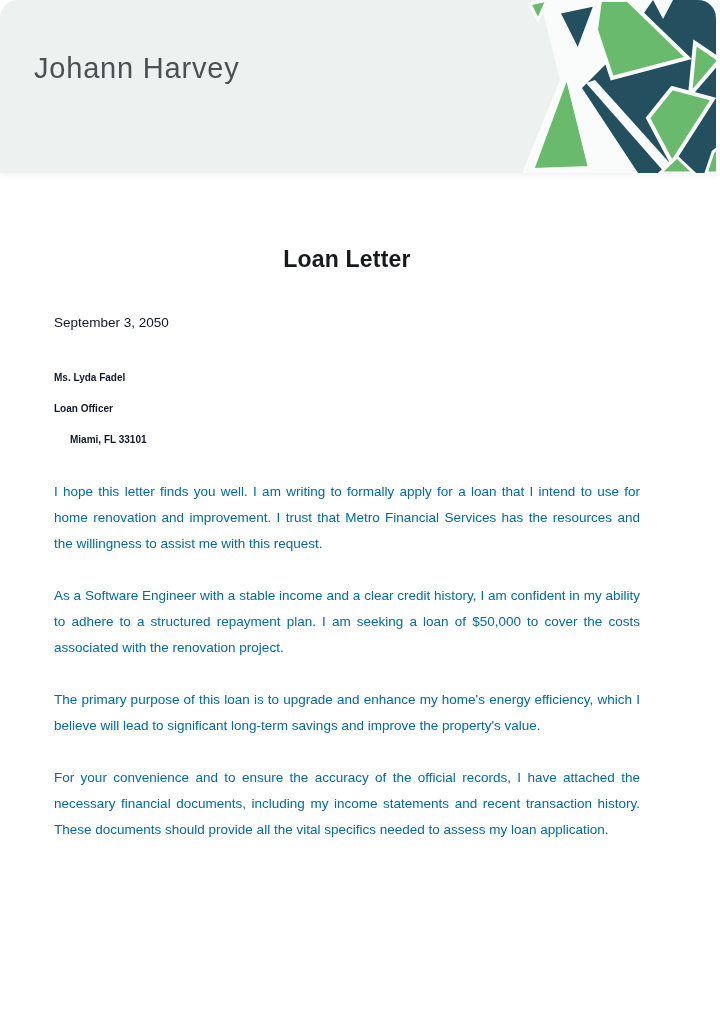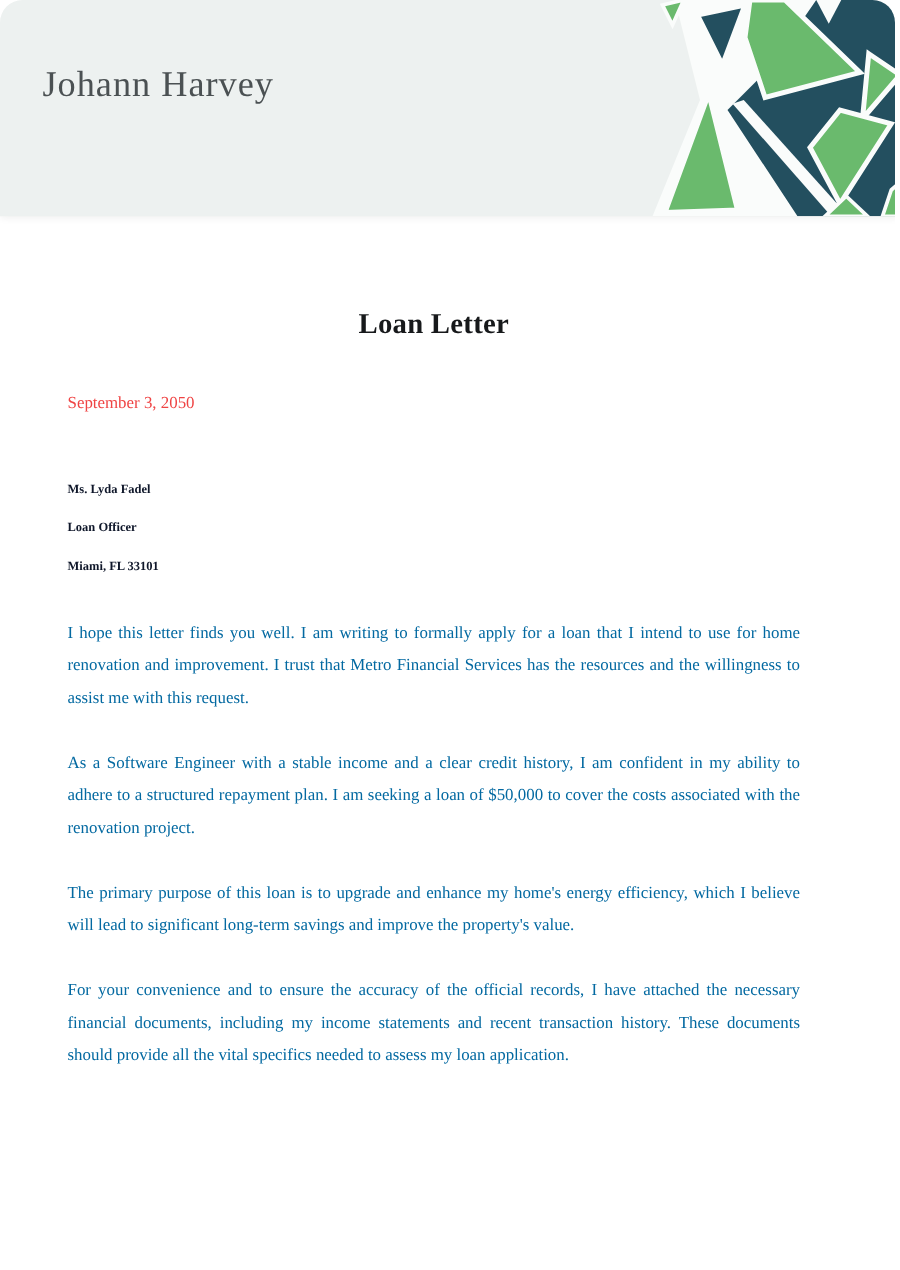--- a/index.html
+++ b/index.html
@@ -1,18 +1,18 @@
 <!DOCTYPE html>
 <html><head>
 <meta charset="utf-8">
 <style>
   html,body{margin:0;padding:0;background:#ffffff;}
   .page{
     width:716px;height:1016px;position:relative;overflow:hidden;background:#ffffff;
-    font-family:Liberation Serif, serif;
+    font-family:Liberation Sans, sans-serif;
     border-radius:18px;
   }
   
   .letterhead{
     position:absolute;top:0;left:0;width:720px;height:173px;
     background:#edf1f0;
     box-shadow:0 2px 6px rgba(0,0,0,0.06);
   }
   .sender{position:absolute;left:34px;top:51px;}
   .sender-name{
@@ -27,23 +27,23 @@
   
   .content{
     position:absolute;top:173px;left:0;width:720px;
     padding:73px 80px 0 54px;box-sizing:border-box;
     color:#2d3032;
   }
   .letter-title{
     margin:0 0 37px 0;text-align:center;
     font-size:23px;font-weight:700;color:#17191b;letter-spacing:0.2px;
   }
-  .date-line{margin:0 0 44px 0;font-size:13.5px;line-height:26px;color:#ef4444;}
+  .date-line{margin:0 0 29px 0;font-size:13.5px;line-height:26px;color:#0f172a;}
   .recipient p{margin:0 0 5px 0;font-size:10px;line-height:26px;font-weight:700;color:#0f172a;}
-  .recipient p:last-child{margin-bottom:26px;}
+  .recipient p:last-child{margin-bottom:26px;margin-left:16px;}
   .salutation{margin:0 0 24px 0;font-size:13.5px;line-height:26px;color:#35383a;}
   .salutation strong{color:#202324;}
   .para{
     margin:0 0 26px 0;font-size:13.5px;line-height:26px;
     text-align:justify;color:#0369a1;
   }
 </style>
 </head>
 <body>
 

